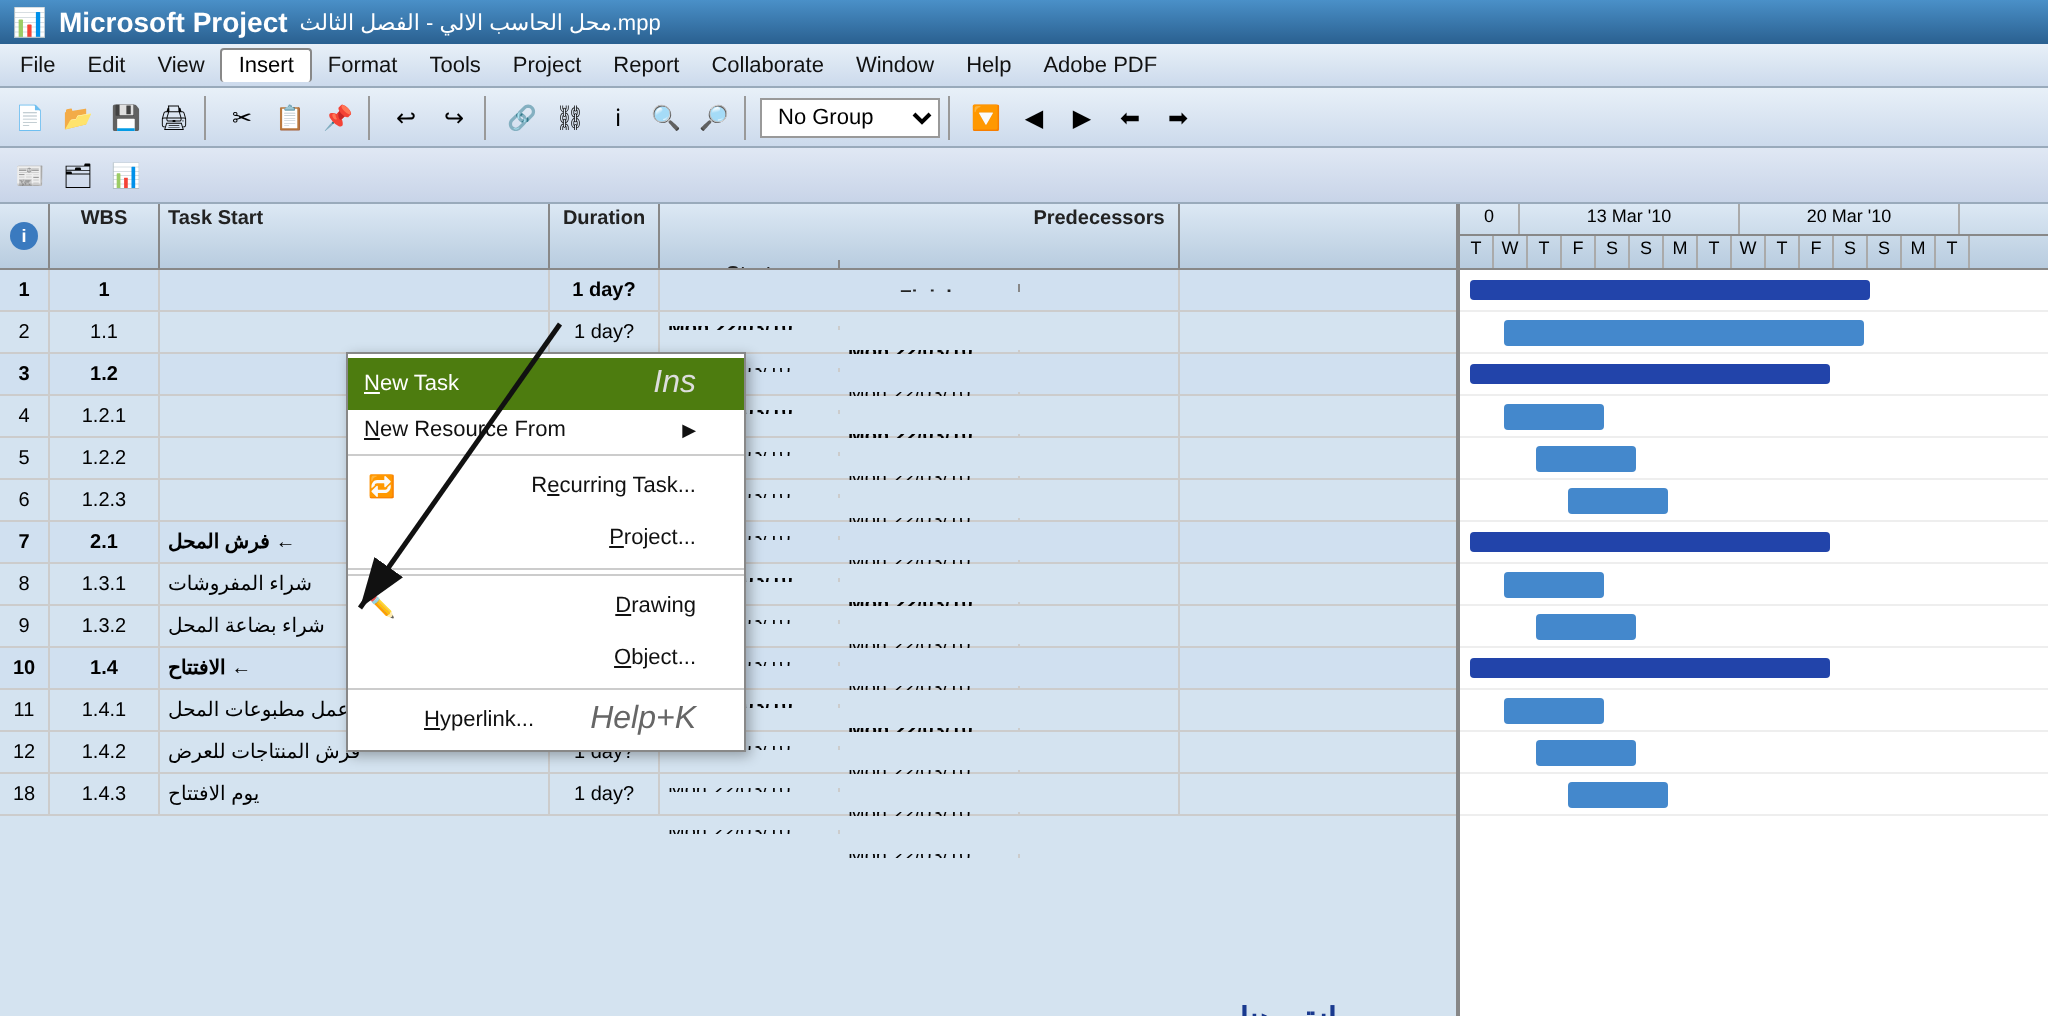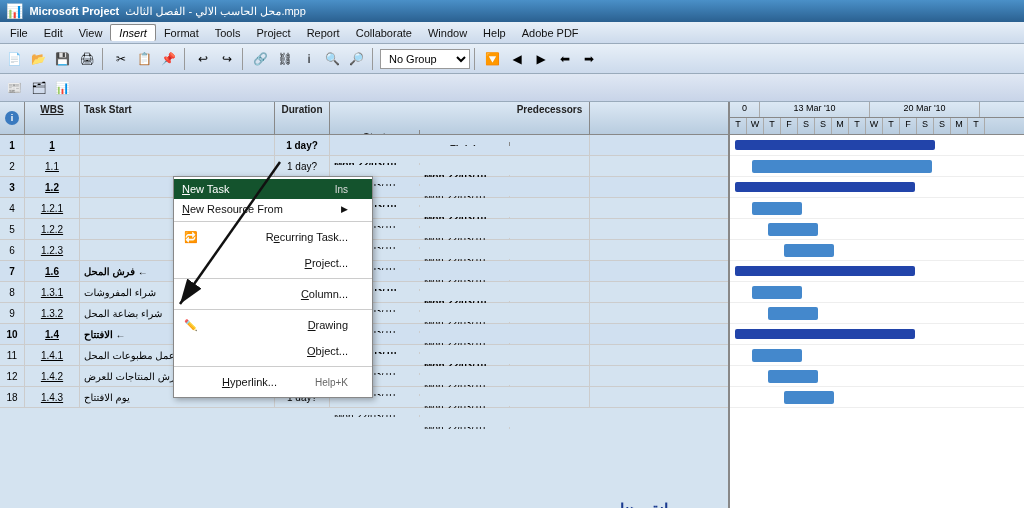--- a/index.html
+++ b/index.html
@@ -1,26 +1,26 @@
 <!DOCTYPE html>
 <html><head>
   <meta charset="utf-8">
   <style>
     * { margin: 0; padding: 0; box-sizing: border-box; }
     body { font-family: 'Segoe UI', Tahoma, Arial, sans-serif; font-size: 11px; background: #d4e3f0; width: 1024px; height: 508px; overflow: hidden; }
 
     
     #title-bar { background: linear-gradient(to bottom, #4a90c8, #2a6090); color: white; padding: 3px 6px; display: flex; align-items: center; gap: 6px; height: 22px; }
     #title-bar .app-icon { font-size: 14px; }
-    #title-bar .title-text { font-size: 11px; font-weight: bold; }
+    #title-bar .title-text { font-size: 14px; font-weight: bold; }
 
     
     #menu-bar { background: linear-gradient(to bottom, #e8f0f8, #ccdaec); border-bottom: 1px solid #9ab; display: flex; align-items: center; height: 22px; padding: 0 2px; }
     .menu-item { padding: 2px 8px; cursor: pointer; font-size: 11px; color: #111; }
-    .menu-item:hover, .menu-item.active { background: #316ac5; color: white; border-radius: 2px; font-style: italic; }
+    .menu-item:hover, .menu-item.active { background: #316ac5; color: white; border-radius: 2px; }
     .menu-item.active { background: #fff; color: #000; border: 1px solid #888; border-bottom: none; }
 
     
     #toolbar { background: linear-gradient(to bottom, #e8f0f8, #ccdaec); border-bottom: 1px solid #9ab; display: flex; align-items: center; height: 30px; padding: 2px 4px; gap: 2px; flex-wrap: wrap; }
     .tb-btn { width: 22px; height: 22px; background: transparent; border: 1px solid transparent; border-radius: 2px; cursor: pointer; display: flex; align-items: center; justify-content: center; font-size: 12px; }
     .tb-separator { width: 4px; height: 22px; border-left: 1px solid #999; margin: 0 2px; }
     .tb-combo { height: 20px; border: 1px solid #999; background: white; font-size: 11px; padding: 0 4px; min-width: 90px; }
 
     
     #toolbar2 { background: linear-gradient(to bottom, #e0e8f4, #c8d4e8); border-bottom: 1px solid #9ab; display: flex; align-items: center; height: 28px; padding: 2px 4px; gap: 2px; }
@@ -45,42 +45,42 @@
 
     
     #gantt-chart { flex: 1; background: white; overflow: hidden; position: relative; }
     .gantt-row { height: 21px; border-bottom: 1px solid #eee; position: relative; }
     .gantt-bar { position: absolute; height: 13px; top: 4px; background: #4a7abf; border-radius: 2px; }
     .gantt-bar.summary { background: #2a4a8f; height: 10px; top: 5px; }
 
     
     #dropdown-menu { position: absolute; top: 74px; left: 173px; background: white; border: 1px solid #888; box-shadow: 2px 2px 6px rgba(0,0,0,0.3); z-index: 100; min-width: 200px; padding: 2px 0; }
     .dd-item { padding: 4px 24px 4px 8px; font-size: 11px; cursor: pointer; display: flex; align-items: center; justify-content: space-between; color: #111; white-space: nowrap; }
-    .dd-item:hover, .dd-item.highlighted { background: #14532d; color: white; }
-    .dd-item .shortcut { color: #666; font-size: 10px; margin-left: 20px; }
+    .dd-item:hover, .dd-item.highlighted { background: #4d7c0f; color: white; }
+    .dd-item .shortcut { color: #666; font-size: 16px; margin-left: 20px; font-style: italic; }
     .dd-item:hover .shortcut, .dd-item.highlighted .shortcut { color: #ddd; }
     .dd-item .arrow { font-size: 9px; }
     .dd-separator { height: 1px; background: #ccc; margin: 2px 0; }
     .dd-item .item-icon { width: 18px; height: 18px; margin-right: 4px; display: inline-flex; align-items: center; justify-content: center; font-size: 11px; }
 
     
     #arrow-annotation { position: absolute; top: 74px; left: 200px; z-index: 200; pointer-events: none; }
     
     
     #arabic-note { position: absolute; top: 398px; left: 620px; font-size: 16px; color: #1a3a8f; font-weight: bold; z-index: 50; direction: rtl; }
 
     
     .gantt-date-area { background: linear-gradient(to bottom, #dce8f4, #b8ccdf); border-bottom: 1px solid #888; }
     .gantt-date-row1 { height: 16px; display: flex; border-bottom: 1px solid #888; }
     .gantt-date-row2 { height: 16px; display: flex; }
     .gd-cell { font-size: 9px; border-right: 1px solid #aaa; padding: 1px 2px; text-align: center; overflow: hidden; }
 
     
     .row-num { min-width: 25px; }
-    .wbs-col { min-width: 55px; text-decoration: underline; }
+    .wbs-col { min-width: 55px; }
     .name-col { min-width: 195px; }
     .dur-col { min-width: 55px; }
     .start-col { min-width: 90px; margin-top: 28px; }
     .fin-col { min-width: 90px; margin-top: 40px; }
     .pred-col { min-width: 80px; }
   </style>
 </head>
 <body>
 
 <div id="title-bar">
@@ -206,21 +206,21 @@
     <div class="cell row-num center">6</div>
     <div class="cell wbs-col center">1.2.3</div>
     <div class="cell name-col rtl" style="font-size:10px;"></div>
     <div class="cell dur-col center">1 day?</div>
     <div class="cell start-col">Mon 22/03/10</div>
     <div class="cell fin-col">Mon 22/03/10</div>
     <div class="cell pred-col"></div>
   </div>
         <div class="data-row bold-row">
     <div class="cell row-num center">7</div>
-    <div class="cell wbs-col center">1.6</div>
+    <div class="cell wbs-col center">2.1</div>
     <div class="cell name-col rtl" style="font-size:10px;">← فرش المحل</div>
     <div class="cell dur-col center">1 day?</div>
     <div class="cell start-col">Mon 22/03/10</div>
     <div class="cell fin-col">Mon 22/03/10</div>
     <div class="cell pred-col"></div>
   </div>
         <div class="data-row">
     <div class="cell row-num center">8</div>
     <div class="cell wbs-col center">1.3.1</div>
     <div class="cell name-col rtl" style="font-size:10px;">شراء المفروشات</div>
@@ -359,24 +359,20 @@
     <div class="dd-separator"></div>
     <div class="dd-item">
       <span class="item-icon">🔁</span>
       <span>R<u>e</u>curring Task...</span>
     </div>
     <div class="dd-item">
       <span class="item-icon"></span>
       <span><u>P</u>roject...</span>
     </div>
     <div class="dd-separator"></div>
-    <div class="dd-item">
-      <span class="item-icon"></span>
-      <span><u>C</u>olumn...</span>
-    </div>
     <div class="dd-separator"></div>
     <div class="dd-item">
       <span class="item-icon">✏️</span>
       <span><u>D</u>rawing</span>
     </div>
     <div class="dd-item">
       <span class="item-icon"></span>
       <span><u>O</u>bject...</span>
     </div>
     <div class="dd-separator"></div>

